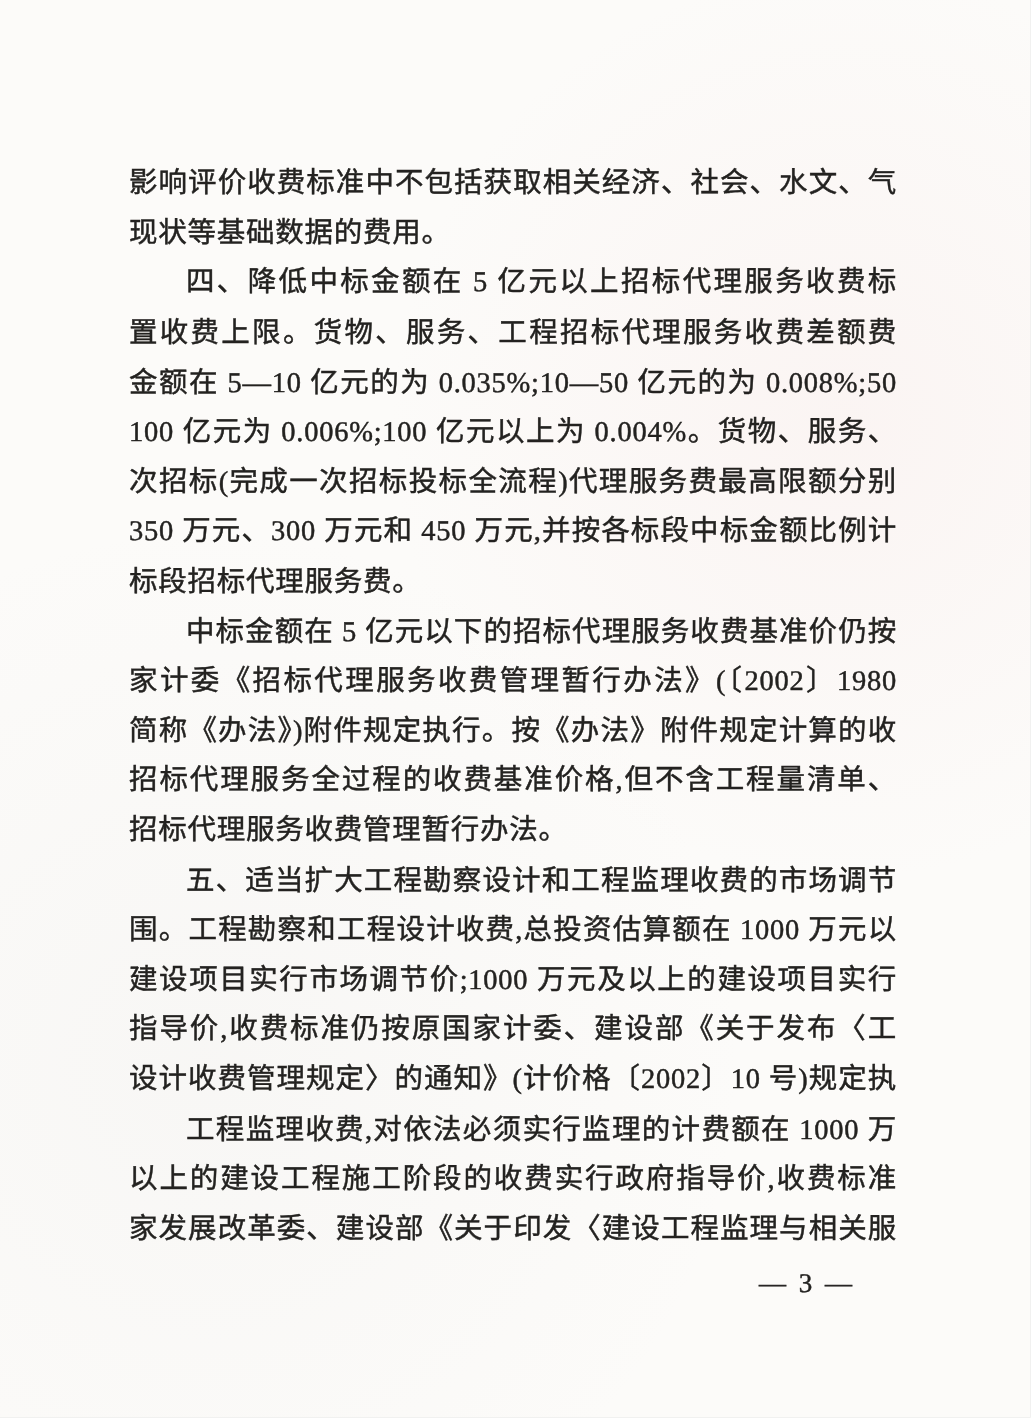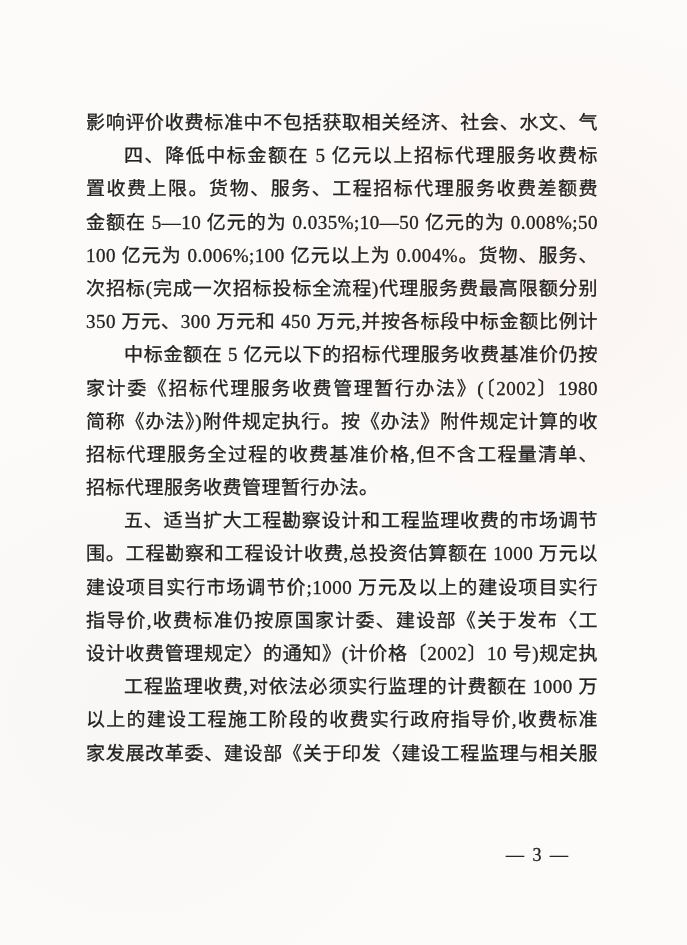--- a/index.html
+++ b/index.html
@@ -55,28 +55,30 @@
     -webkit-text-stroke: 0.3px #232220;
   }
 </style>
 </head>
 <body>
 
 <div class="sheet">
   <div class="content">
       <div class="paragraph">
         <div class="line">影响评价收费标准中不包括获取相关经济、社会、水文、气象、环境</div>
+        <div class="line para-end">现状等基础数据的费用。</div>
       </div>
       <div class="paragraph">
         <div class="line indent">四、降低中标金额在 5 亿元以上招标代理服务收费标准,并设</div>
         <div class="line">置收费上限。货物、服务、工程招标代理服务收费差额费率:中标</div>
         <div class="line">金额在 5—10 亿元的为 0.035%;10—50 亿元的为 0.008%;50—</div>
         <div class="line">100 亿元为 0.006%;100 亿元以上为 0.004%。货物、服务、工程一</div>
         <div class="line">次招标(完成一次招标投标全流程)代理服务费最高限额分别为</div>
         <div class="line">350 万元、300 万元和 450 万元,并按各标段中标金额比例计算各</div>
+        <div class="line para-end">标段招标代理服务费。</div>
       </div>
       <div class="paragraph">
         <div class="line indent">中标金额在 5 亿元以下的招标代理服务收费基准价仍按原国</div>
         <div class="line">家计委《招标代理服务收费管理暂行办法》(〔2002〕1980 号,以下</div>
         <div class="line">简称《办法》)附件规定执行。按《办法》附件规定计算的收费额为</div>
         <div class="line">招标代理服务全过程的收费基准价格,但不含工程量清单、工程标</div>
         <div class="line para-end">招标代理服务收费管理暂行办法。</div>
       </div>
       <div class="paragraph">
         <div class="line indent">五、适当扩大工程勘察设计和工程监理收费的市场调节价范</div>

